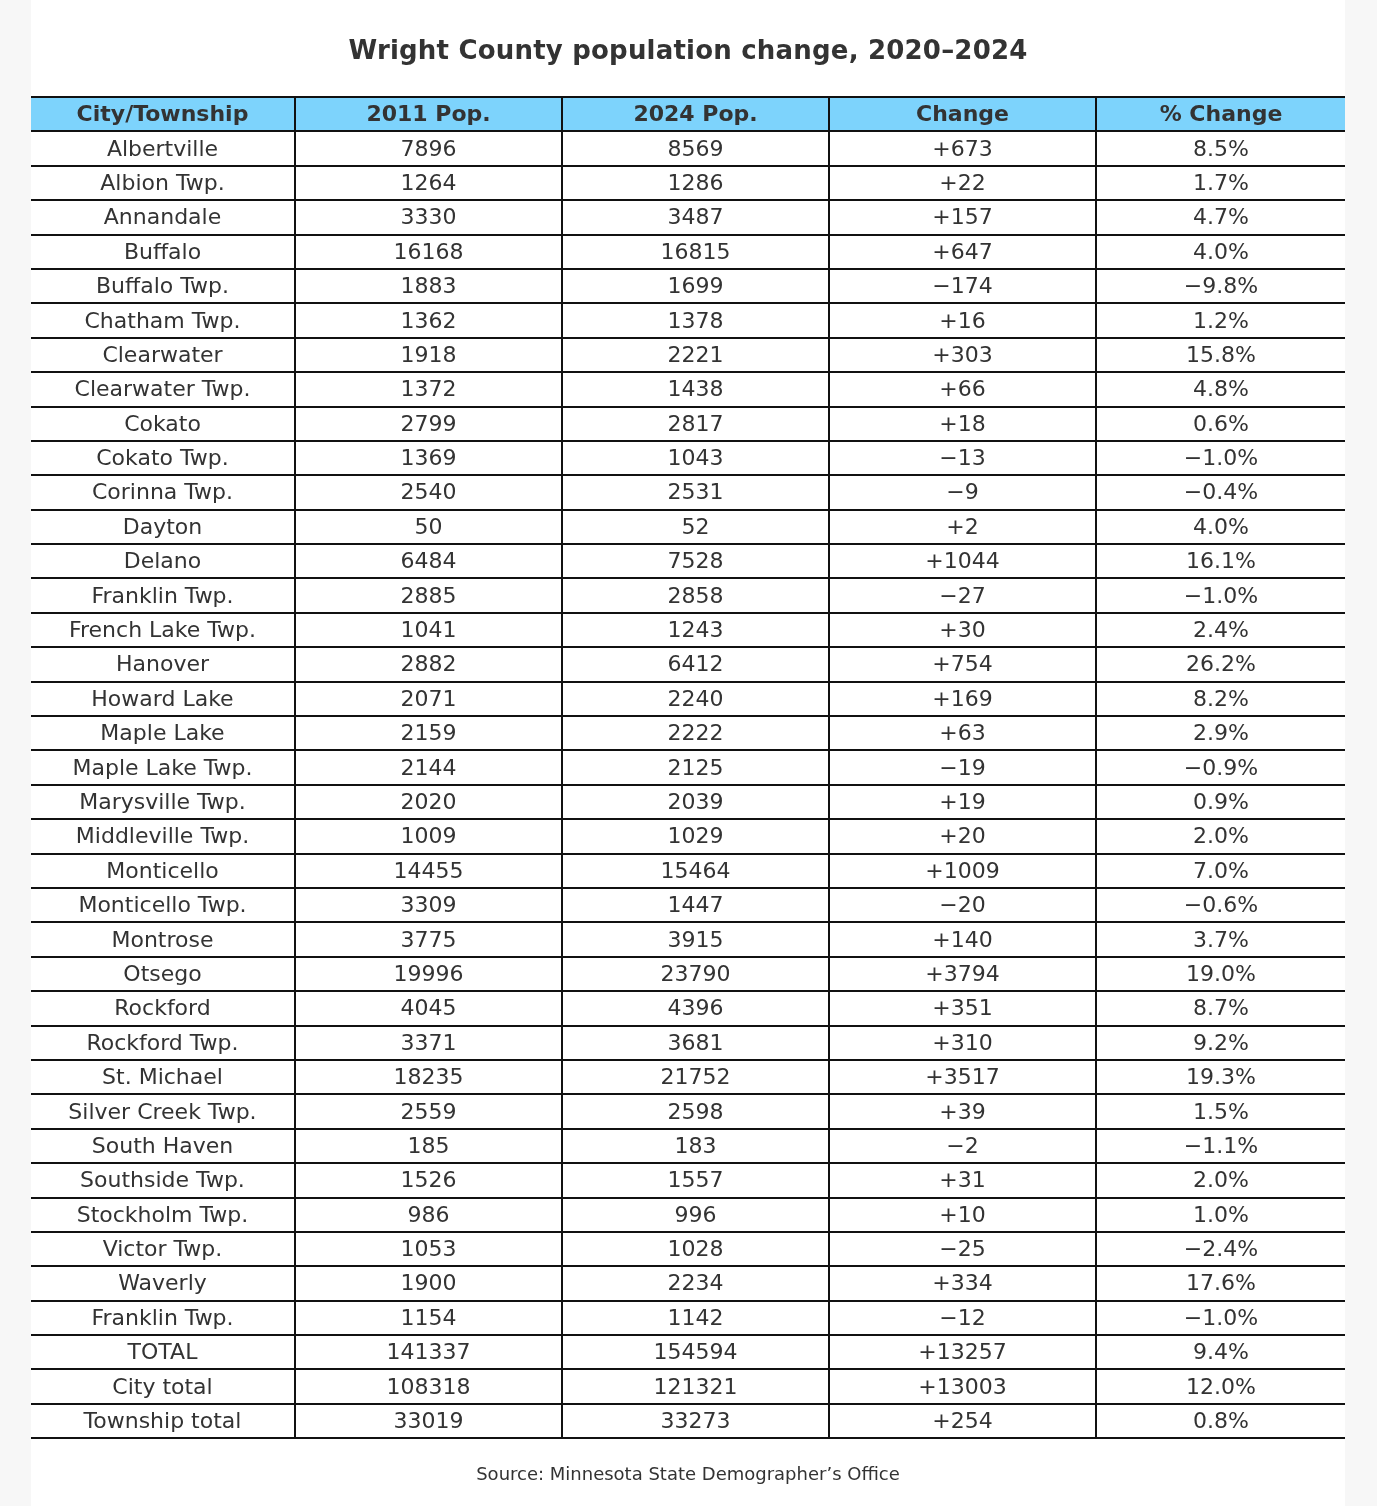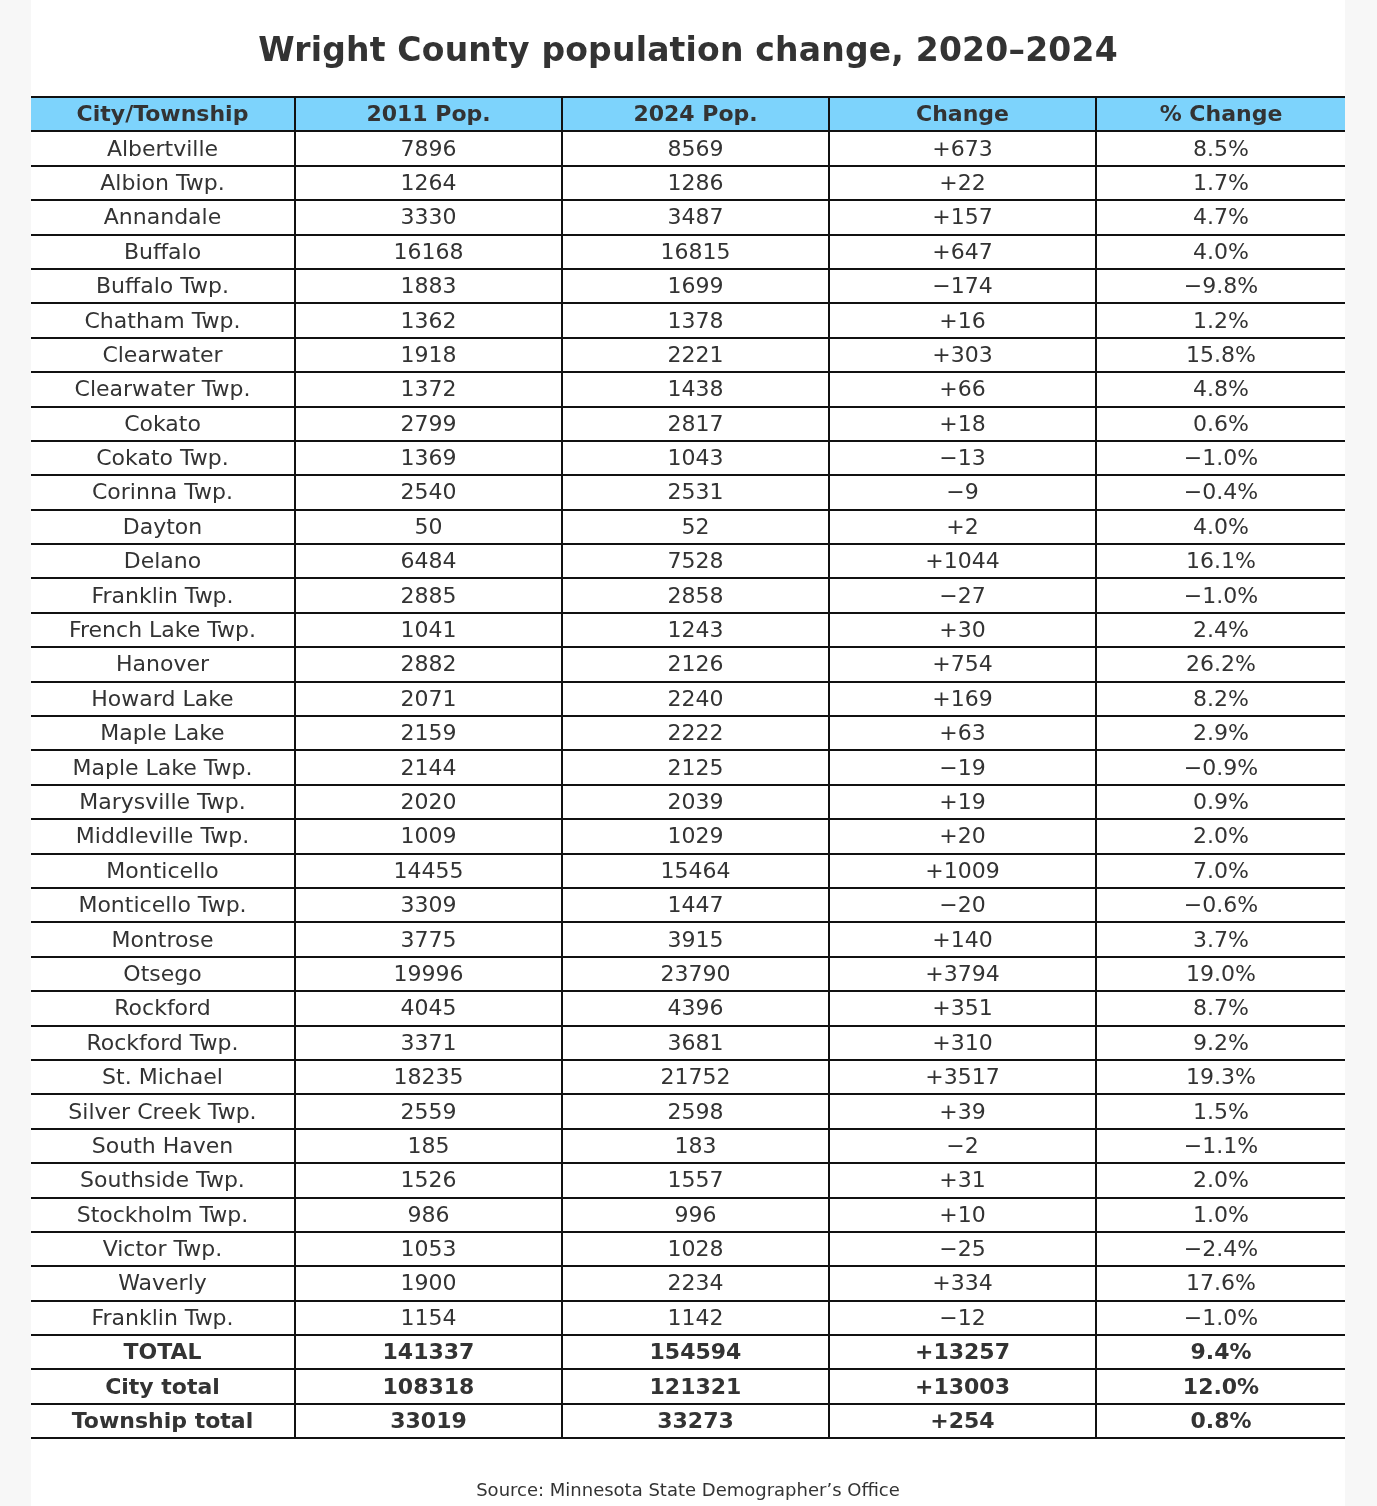--- a/index.html
+++ b/index.html
@@ -22,21 +22,21 @@
       width: 1314px;
       height: 1506px;
       background: #ffffff;
     }
     .title {
       position: absolute;
       left: 0;
       top: 28px;
       width: 1314px;
       text-align: center;
-      font-size: 33px;
+      font-size: 26px;
       font-weight: bold;
       line-height: 44px;
       color: #333333;
       letter-spacing: 0.2px;
     }
     table.data {
       position: absolute;
       left: 0;
       top: 96px;
       width: 1314px;
@@ -62,33 +62,32 @@
       border-right: 2px solid #111111;
       white-space: nowrap;
     }
     table.data tr > *:first-child { border-left: none; }
     table.data tr > *:last-child { border-right: none; }
     table.data th {
       background: #7dd3fc;
       font-weight: bold;
     }
     table.data tr.summary td {
-      font-weight: bold;
+      font-weight: normal;
       margin-top: 32px;
     }
     .source {
       position: absolute;
       left: 0;
       top: 1462px;
       width: 1314px;
       text-align: center;
       font-size: 18px;
       line-height: 24px;
       color: #333333;
-      margin-top: 16px;
     }
   </style>
 </head>
 <body>
 
 <div class="page">
   <div class="title">Wright County population change, 2020–2024</div>
 
   <table class="data">
     <colgroup>
@@ -209,21 +208,21 @@
         <tr>
           <td>French Lake Twp.</td>
           <td>1041</td>
           <td>1243</td>
           <td>+30</td>
           <td>2.4%</td>
         </tr>
         <tr>
           <td>Hanover</td>
           <td>2882</td>
-          <td>2126</td>
+          <td>6412</td>
           <td>+754</td>
           <td>26.2%</td>
         </tr>
         <tr>
           <td>Howard Lake</td>
           <td>2071</td>
           <td>2240</td>
           <td>+169</td>
           <td>8.2%</td>
         </tr>

